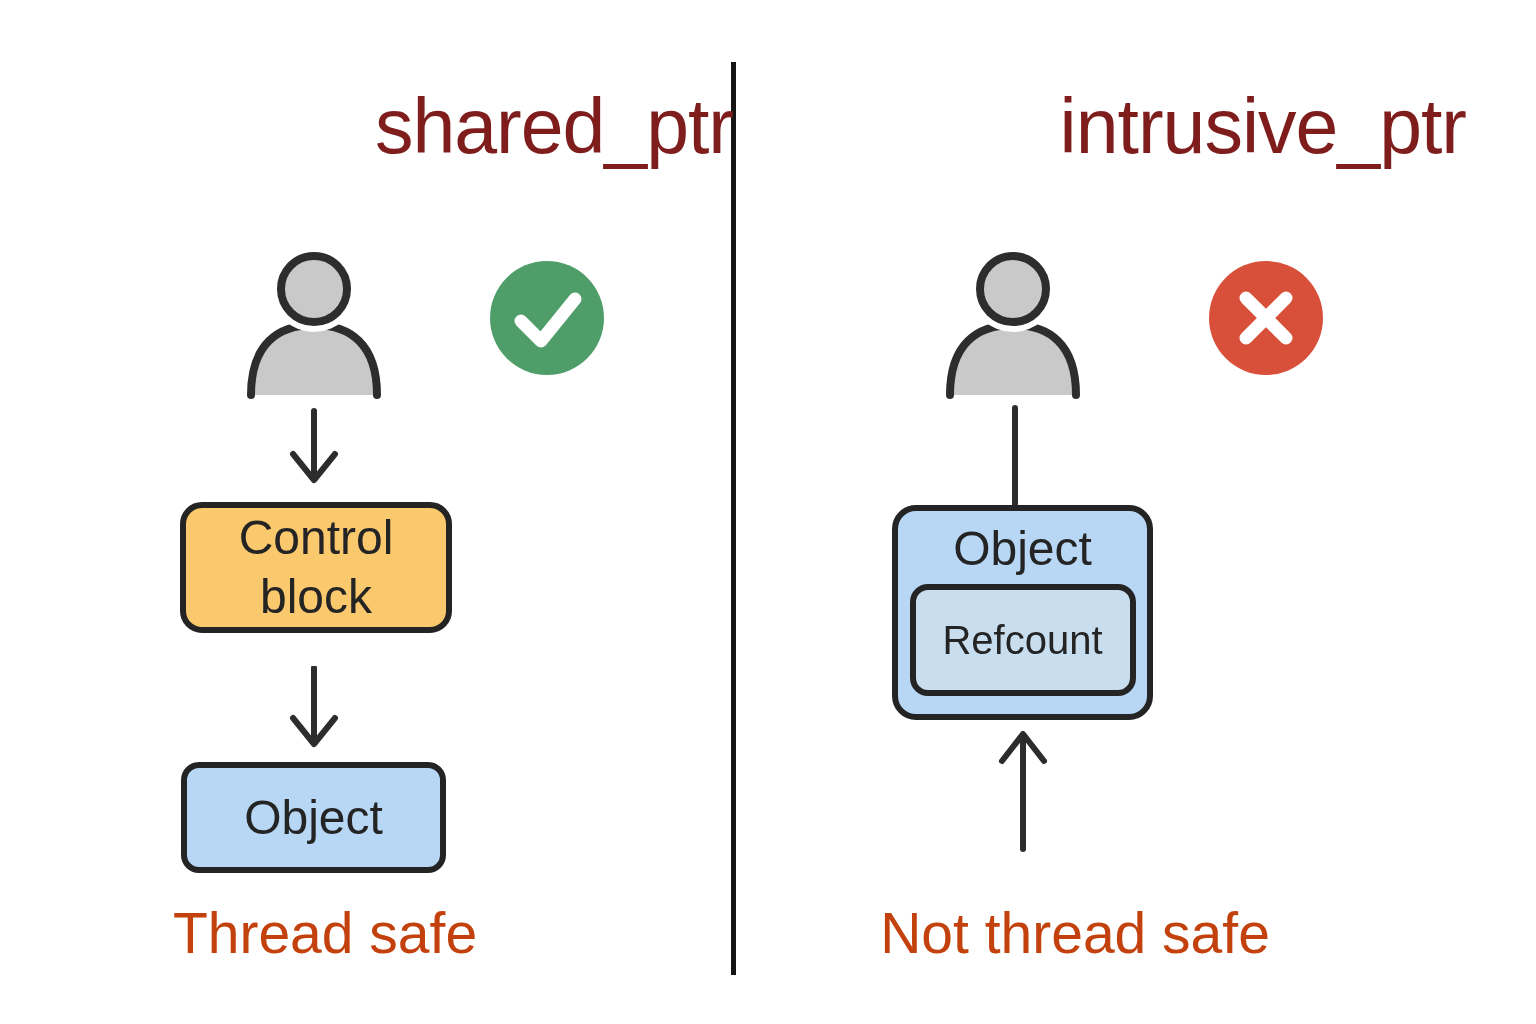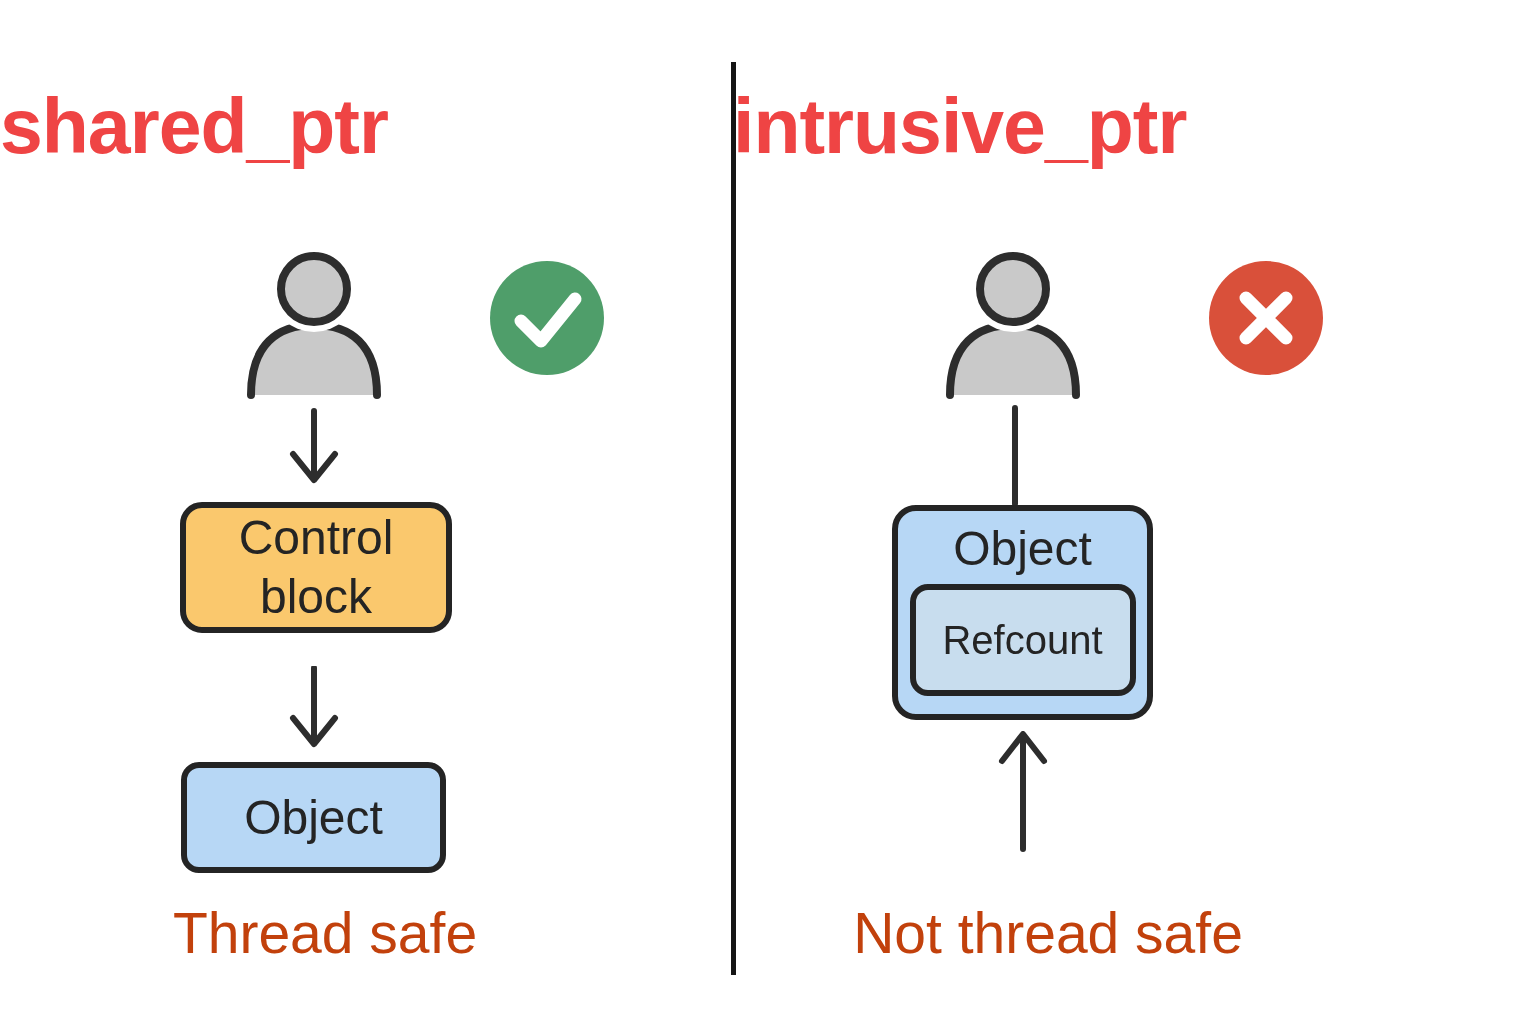--- a/index.html
+++ b/index.html
@@ -23,25 +23,25 @@
     top: 62px;
     width: 5px;
     height: 913px;
     background: #151515;
   }
 
   .panel-title {
     position: absolute;
     top: 82px;
     width: 733px;
-    text-align: left;
+    text-align: right;
     font-size: 77px;
-    font-weight: 700;
+    font-weight: 400;
     letter-spacing: -1px;
-    color: #ef4444;
+    color: #7f1d1d;
     white-space: nowrap;
   }
   .panel-title.left  { left: 0px; }
   .panel-title.right { left: 733px; }
 
   .node-box {
     position: absolute;
     box-sizing: border-box;
     border: 6px solid #242424;
     display: flex;
@@ -107,21 +107,21 @@
   .caption {
     position: absolute;
     top: 900px;
     text-align: center;
     font-size: 57px;
     font-weight: 500;
     color: #c2410c;
     white-space: nowrap;
   }
   .caption.left  { left: 0px;   width: 650px; }
-  .caption.right { left: 748px; width: 600px; }
+  .caption.right { left: 775px; width: 600px; }
 
   .plain-line {
     position: absolute;
     left: 1012px;
     top: 405px;
     width: 6px;
     height: 102px;
     background: #2d2d2d;
     border-radius: 3px;
   }

